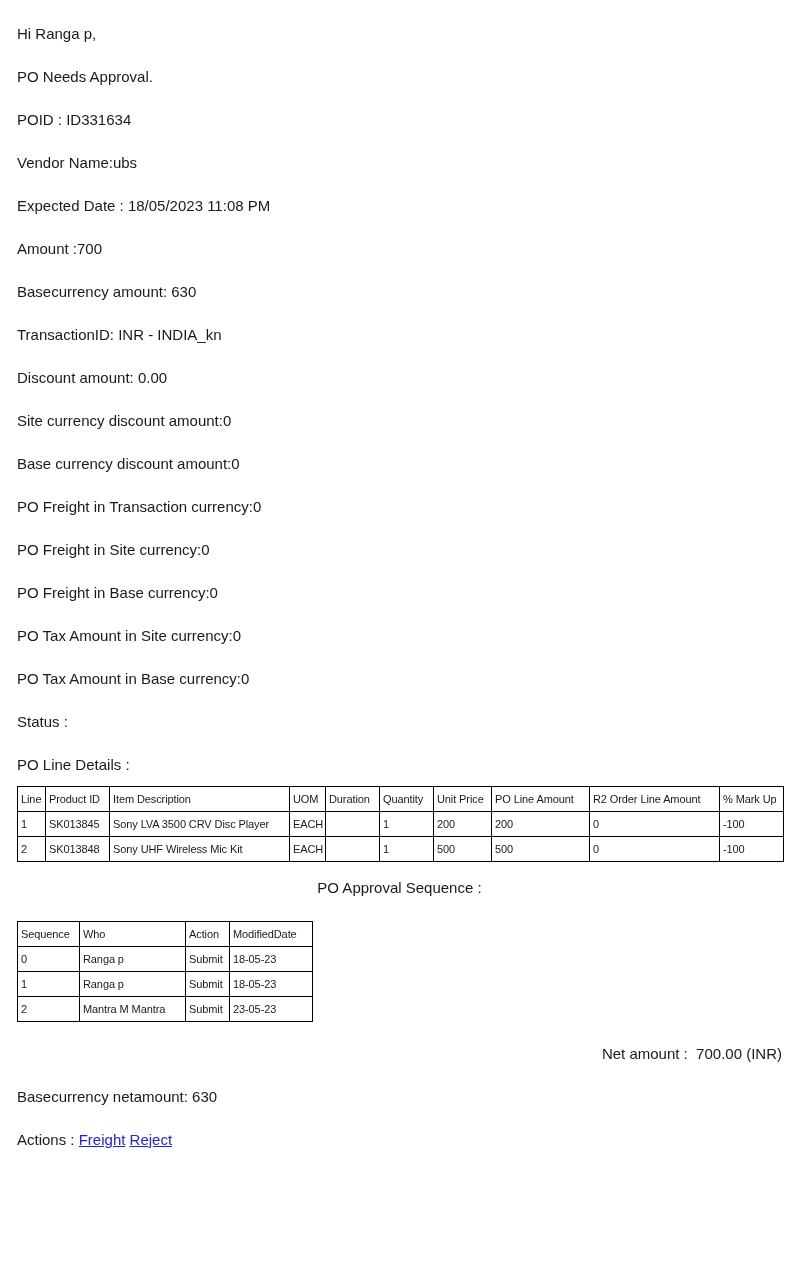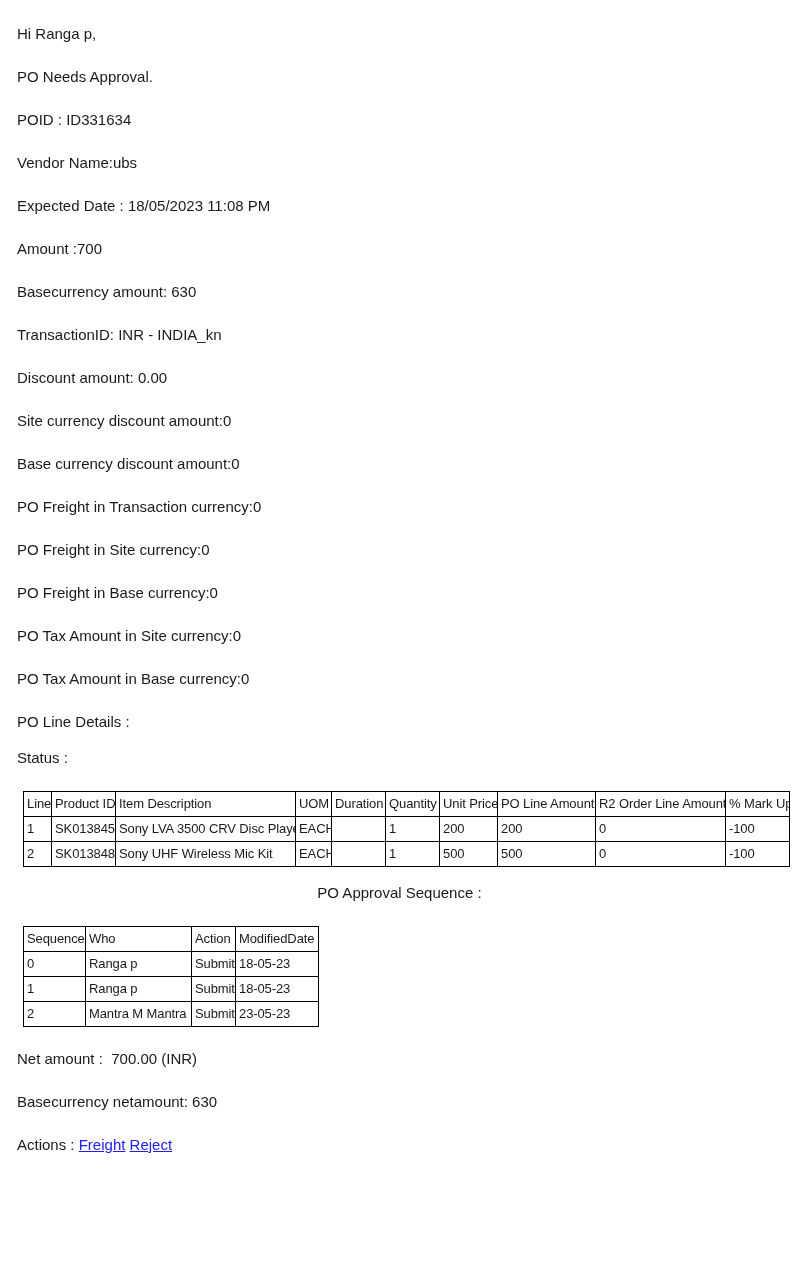--- a/index.html
+++ b/index.html
@@ -15,39 +15,38 @@
   .page { padding: 8px 18px 10px 17px; }
   p.line {
     margin: 16px 0 23px 0;
     line-height: 20px;
     white-space: pre-wrap;
   }
   p.line.before-table { margin-bottom: 11px; }
   table {
     border-collapse: collapse;
     table-layout: fixed;
-    font-size: 13px;
+    font-size: 11px;
     letter-spacing: -0.1px;
-    margin-left: 6px;
   }
   th, td {
     border: 1px solid var(--border-color);
     padding: 2px 3px;
     line-height: 20px;
     font-weight: normal;
     text-align: left;
     white-space: nowrap;
     overflow: hidden;
     vertical-align: middle;
   }
   .po-line-table { width: 766px; }
   .approval-heading { margin: 22px 0 19px 0; text-align: center; }
   .approval-table { width: 294px; }
   .footer-line { margin: 0 0 23px 0; line-height: 20px; white-space: pre-wrap; }
-  .footer-line.first { margin-top: 22px; }
+  .footer-line.first { margin-top: 22px; text-align: right; }
   .footer-line.actions { margin-bottom: 0; }
   a.action-link {
     color: var(--link-color);
     text-decoration: underline;
     cursor: pointer;
   }
 </style>
 </head>
 <body>
 
@@ -63,22 +62,22 @@
   <p class="line">Basecurrency amount: 630</p>
   <p class="line">TransactionID: INR - INDIA_kn</p>
   <p class="line">Discount amount: 0.00</p>
   <p class="line">Site currency discount amount:0</p>
   <p class="line">Base currency discount amount:0</p>
   <p class="line">PO Freight in Transaction currency:0</p>
   <p class="line">PO Freight in Site currency:0</p>
   <p class="line">PO Freight in Base currency:0</p>
   <p class="line">PO Tax Amount in Site currency:0</p>
   <p class="line">PO Tax Amount in Base currency:0</p>
+  <p class="line">Status :</p>
   <p class="line before-table">PO Line Details :</p>
-  <p class="line">Status :</p>
 
   <table class="po-line-table">
     <colgroup>
       <col style="width:28px">
         <col style="width:64px">
         <col style="width:180px">
         <col style="width:36px">
         <col style="width:54px">
       <col style="width:54px">
         <col style="width:58px">

